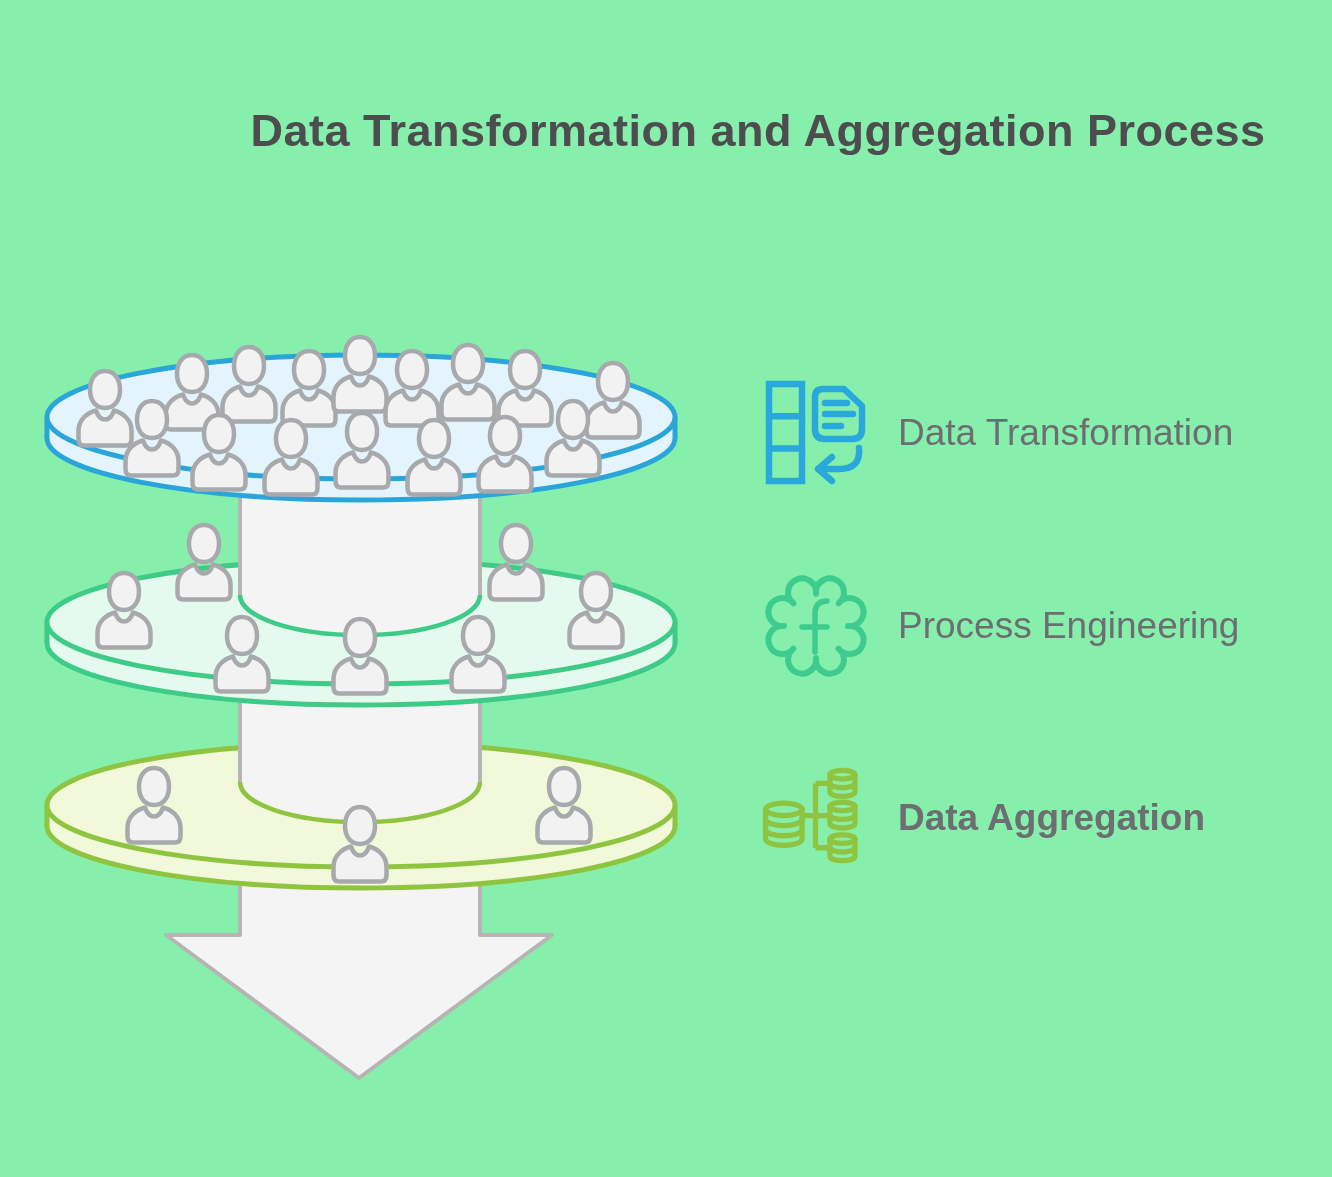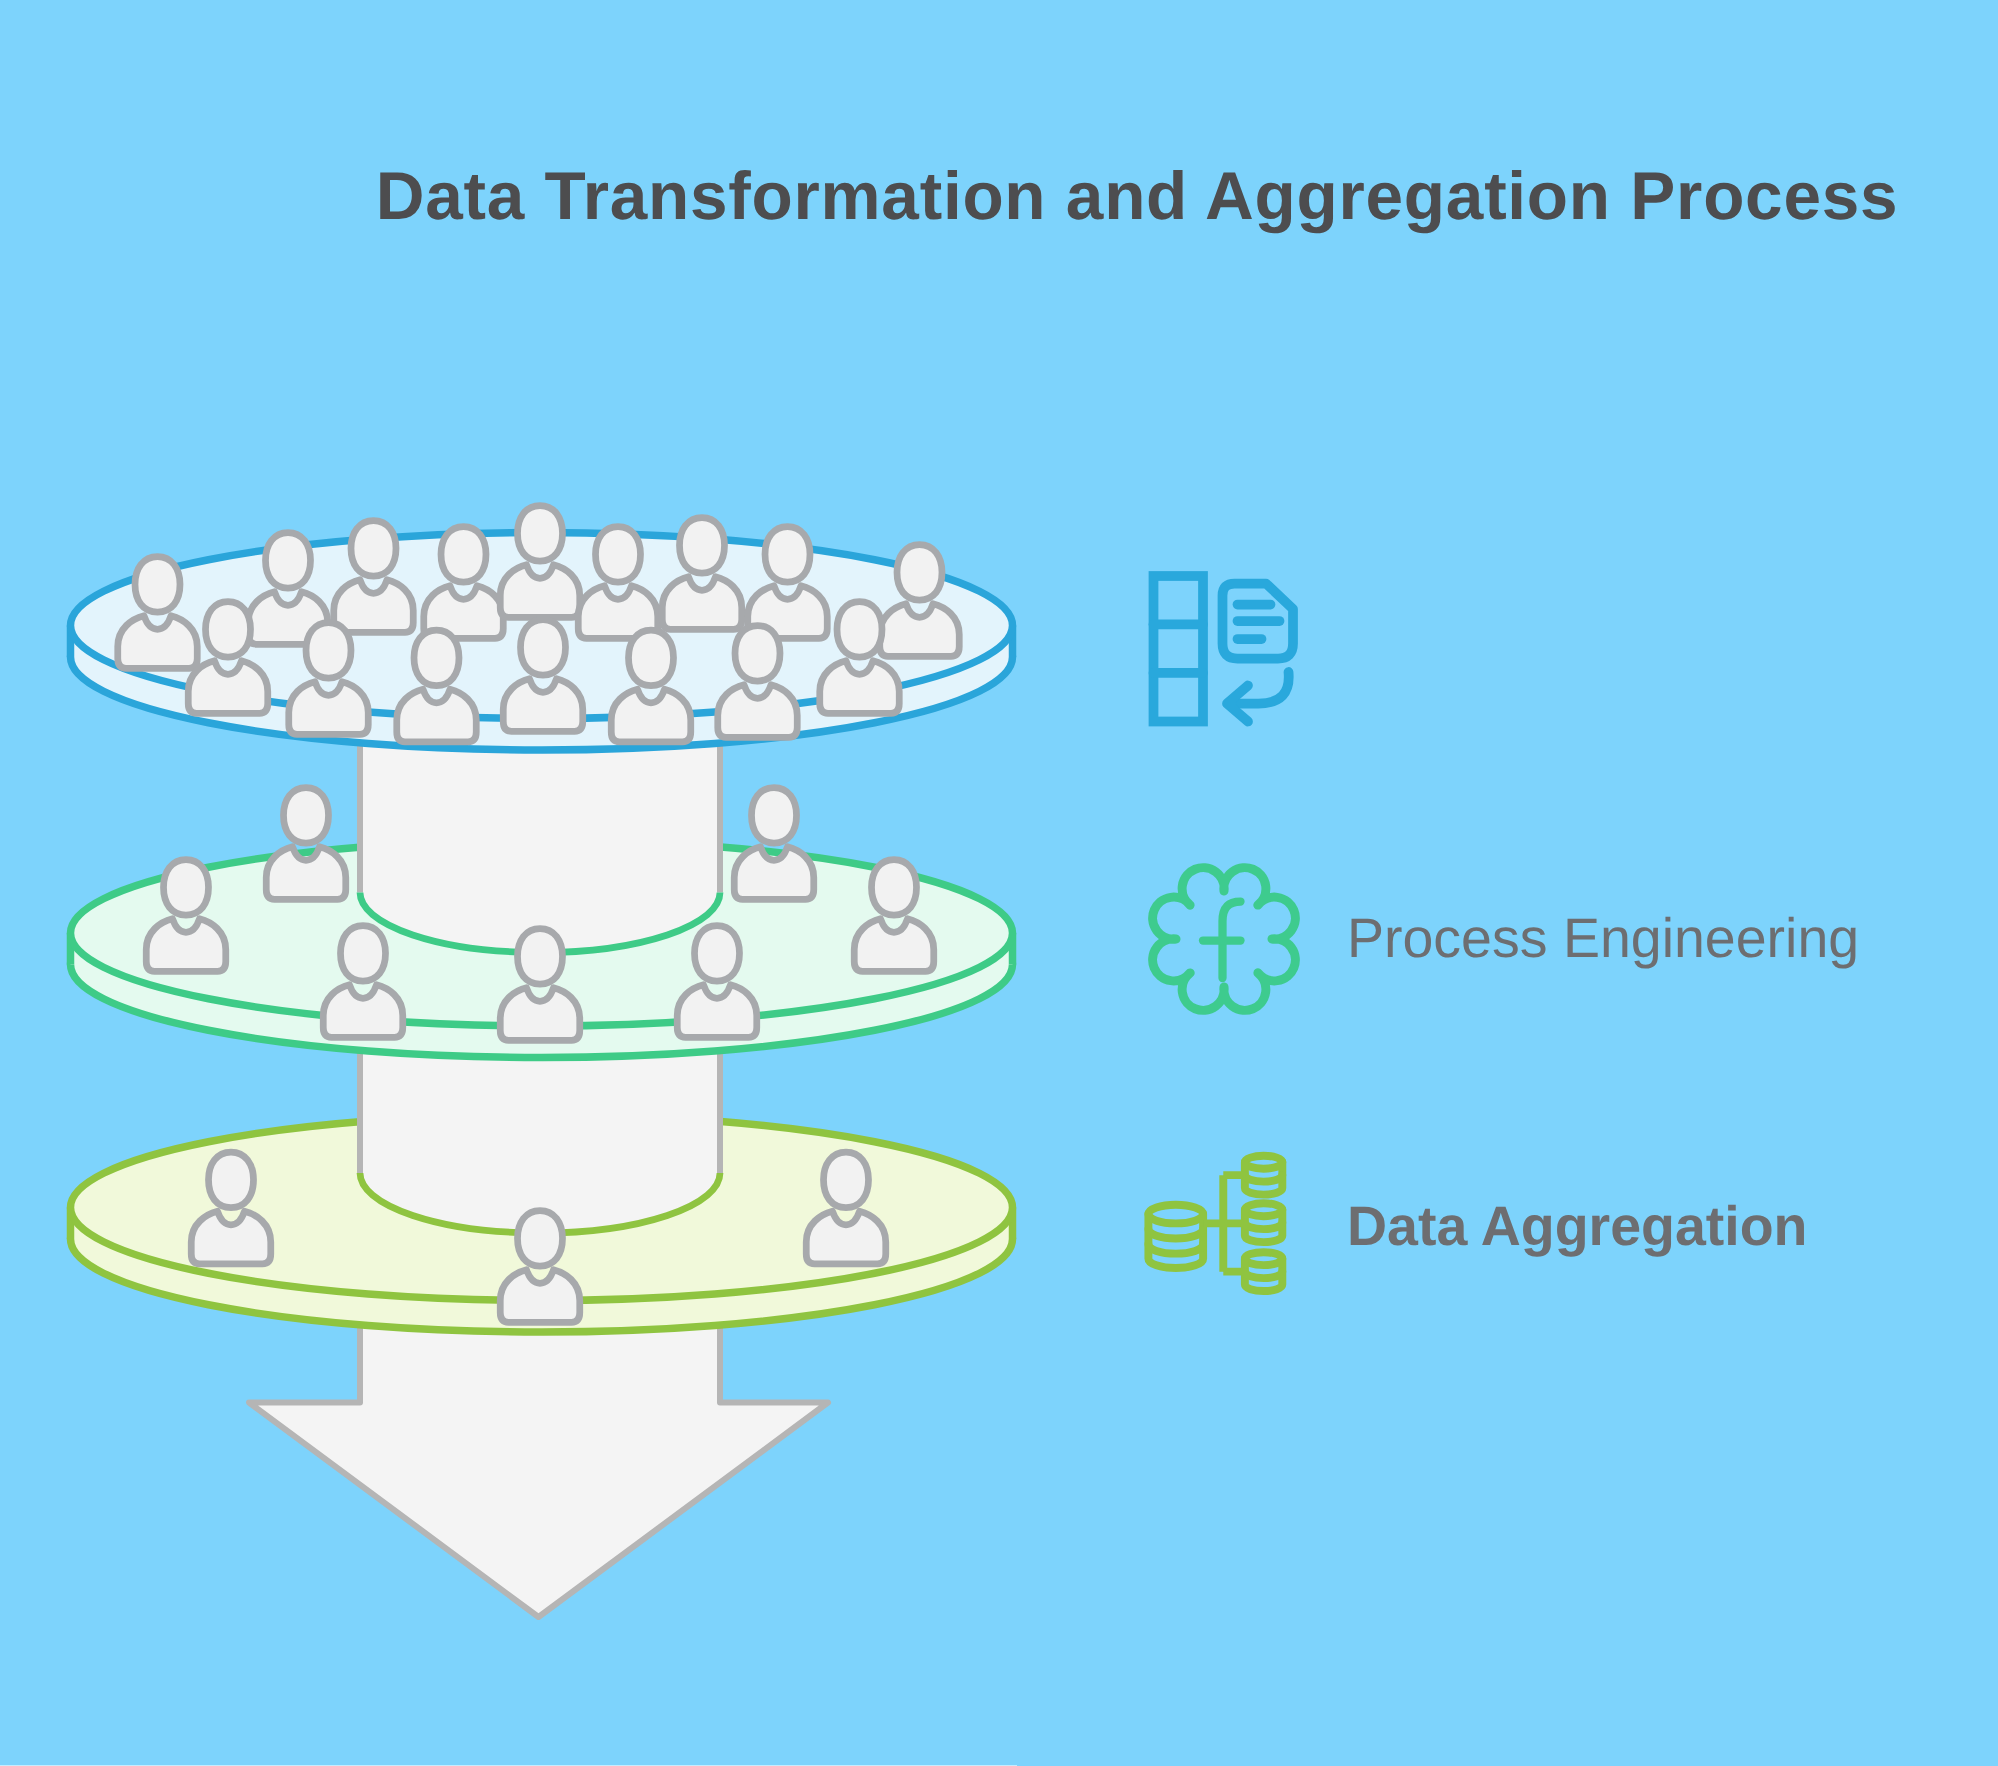--- a/index.html
+++ b/index.html
@@ -1,17 +1,17 @@
 <!DOCTYPE html>
 <html><head>
 <meta charset="utf-8">
 <style>
   html,body{margin:0;padding:0;background:#ffffff;}
   .page{
-    position:relative;width:1332px;height:1177px;background:#7dd3fc;
+    position:relative;width:1332px;height:1177px;background:#86efac;
     font-family:"Liberation Sans",sans-serif;overflow:hidden;
   }
   .title{
     position:absolute;top:105px;left:758px;transform:translateX(-50%);
     font-size:45px;font-weight:bold;white-space:nowrap;letter-spacing:0.5px;
   }
   #funnel-svg{position:absolute;left:0;top:0;}
   .legend{position:absolute;left:756px;top:0;width:560px;}
   .legend-row{
     position:absolute;left:0;display:flex;align-items:center;gap:22px;height:116px;
@@ -103,20 +103,21 @@
           <line x1="13" y1="39.3" x2="46" y2="39.3"></line>
           <line x1="13" y1="71.6" x2="46" y2="71.6"></line>
           <path d="M67,12 H88 L106,29 V52 Q106,62 96,62 H69 Q59,62 59,52 V20 Q59,12 67,12 Z" stroke-linejoin="round"></path>
           <line x1="69" y1="26" x2="91" y2="26"></line>
           <line x1="69" y1="37" x2="97" y2="37"></line>
           <line x1="69" y1="49" x2="85" y2="49"></line>
           <path d="M103,71 Q105,92 83,92 H64"></path>
           <path d="M76,80 L62,92 L76,104" stroke-linejoin="round"></path>
         </g>
       </svg>
+      <span class="legend-label" style="color: rgb(109, 110, 113);">Data Transformation</span>
     </div>
 
     <div class="legend-row" style="top:568px">
       <svg class="icon-box" width="120" height="112" viewBox="0 0 110 112">
         <g class="stroke-icon" stroke-width="6" stroke="#3ecb8e">
           <path stroke-linejoin="round" d="M55,24
             A14,14 0 1 1 77.6,33.4
             A14,14 0 1 1 87,56
             A14,14 0 1 1 77.6,78.6
             A14,14 0 1 1 55,88

